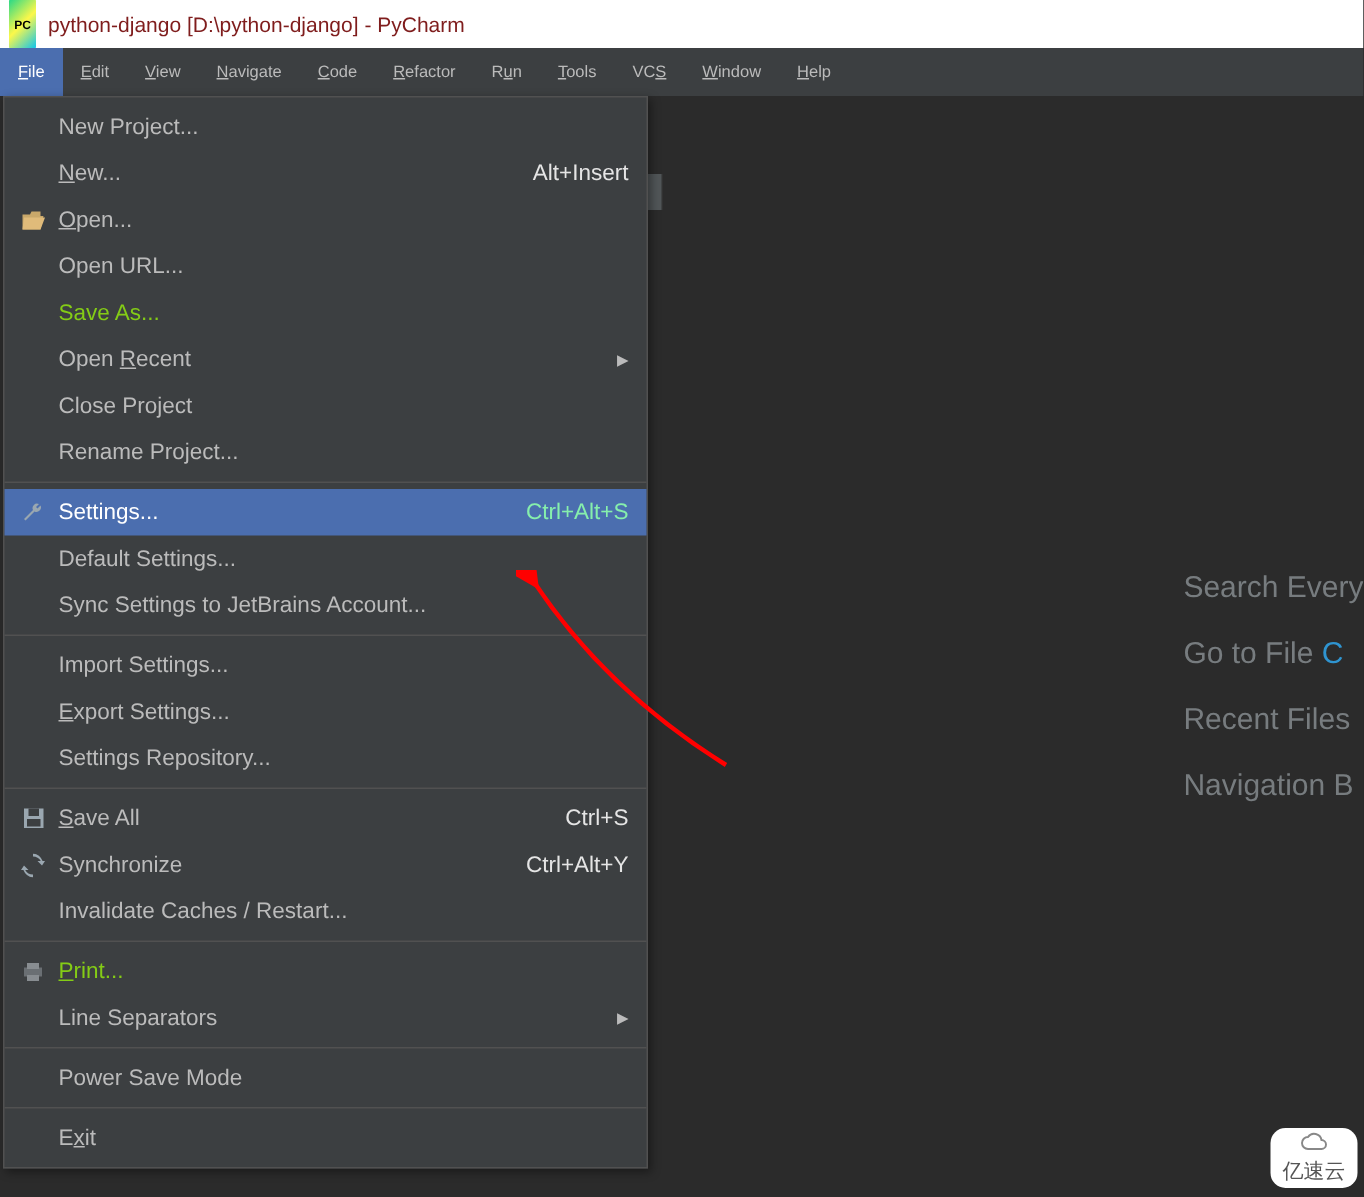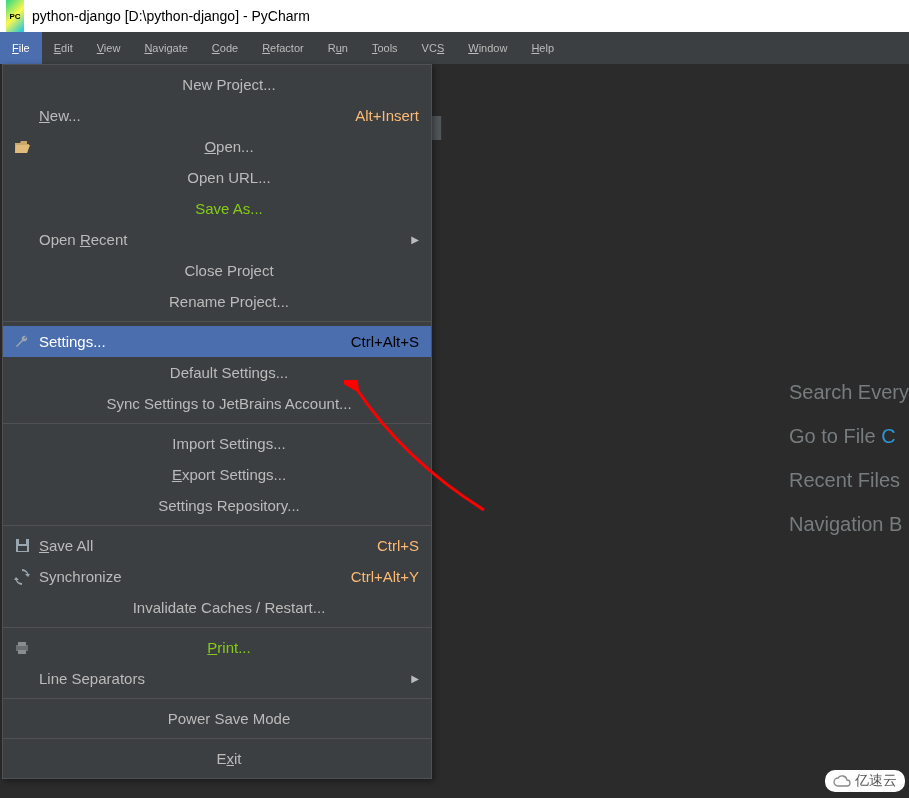--- a/index.html
+++ b/index.html
@@ -1,46 +1,46 @@
 <!DOCTYPE html>
 <html><head>
 <meta charset="utf-8">
 <style>
 * { margin: 0; padding: 0; box-sizing: border-box; font-family: "Segoe UI", Arial, sans-serif; }
 body { width: 909px; height: 798px; background: #2b2b2b; overflow: hidden; position: relative; }
 
 .titlebar { height: 32px; background: #ffffff; display: flex; align-items: center; padding: 0 6px; gap: 8px; }
 .titlebar .app-icon { width: 18px; height: 34px; background: linear-gradient(135deg, #21d789 0%, #fcf84a 50%, #07c3f2 100%); border-radius: 2px; display:flex; align-items:center; justify-content:center; font-size:8px; font-weight:bold; color:#000; }
-.titlebar .title-text { color: #000000; font-size: 14px; }
+.titlebar .title-text { color: #7f1d1d; font-size: 14px; }
 
 .menubar { height: 32px; background: #3c3f41; display: flex; align-items: stretch; }
 .menubar .menu-item { padding: 0 12px; display: flex; align-items: center; color: #bbbbbb; font-size: 11px; cursor: default; }
 .menubar .menu-item .ul { text-decoration: underline; }
 .menubar .menu-item.open { background: #4b6eaf; color: #ffffff; }
 
 .dropdown { position: absolute; left: 2px; top: 64px; width: 430px; background: #3c3f41; border: 1px solid #515151; box-shadow: 2px 2px 6px rgba(0,0,0,0.4); padding: 4px 0; }
-.dd-item { height: 31px; display: flex; align-items: center; padding: 0 12px 0 36px; color: #bbbbbb; font-size: 15px; position: relative; cursor: default; justify-content: center; }
+.dd-item { height: 31px; display: flex; align-items: center; padding: 0 12px 0 36px; color: #bbbbbb; font-size: 15px; position: relative; cursor: default; }
 .dd-item.disabled { color: #84cc16; }
 .dd-item.highlight { background: #4b6eaf; color: #ffffff; }
-.dd-item .shortcut { margin-left: auto; color: #fdba74; font-size: 15px; }
-.dd-item.highlight .shortcut { color: #000000; }
+.dd-item .shortcut { margin-left: auto; color: #e5e5e5; font-size: 15px; }
+.dd-item.highlight .shortcut { color: #86efac; }
 .dd-item .sub-arrow { margin-left: auto; color: #bbbbbb; font-size: 10px; }
 .dd-item .item-icon { position: absolute; left: 10px; width: 18px; height: 18px; display: flex; align-items: center; justify-content: center; }
 .dd-sep { height: 1px; background: #515151; margin: 4px 0; }
 .dd-item .ul { text-decoration: underline; }
 
 .editor-bg { position: absolute; left: 436px; top: 64px; right: 0; bottom: 0; background: #2b2b2b; }
 .editor-tab-strip { position:absolute; left:432px; top:116px; width:10px; height:24px; background:#515658; border-right:1px solid #323232; }
 .welcome { position: absolute; right: 0; top: 370px; color: #777c7f; font-size: 20px; line-height: 2.2; text-align: left; }
 .welcome div { white-space: nowrap; }
 .welcome .accent { color: #2f94d0; }
 
 .arrow-overlay { position: absolute; left: 344px; top: 380px; pointer-events: none; }
 
-.watermark { position: absolute; right: 4px; bottom: 6px; background: #fff; border-radius: 10px; padding: 2px 8px; font-size: 14px; color: #555; display:flex; align-items:center; gap:4px; }
+.watermark { position: absolute; right: 4px; bottom: 6px; background: #fff; border-radius: 10px; padding: 2px 8px; font-size: 14px; color: #555; display:flex; align-items:center; gap:4px;flex-direction:column; }
 
 .folder-icon svg, .wrench-icon svg, .disk-icon svg, .sync-icon svg, .print-icon svg { display:block; }
 </style>
 </head>
 <body>
 
 <div class="titlebar">
   <div class="app-icon">PC</div>
   <div class="title-text">python-django [D:\python-django] - PyCharm</div>
 </div>

